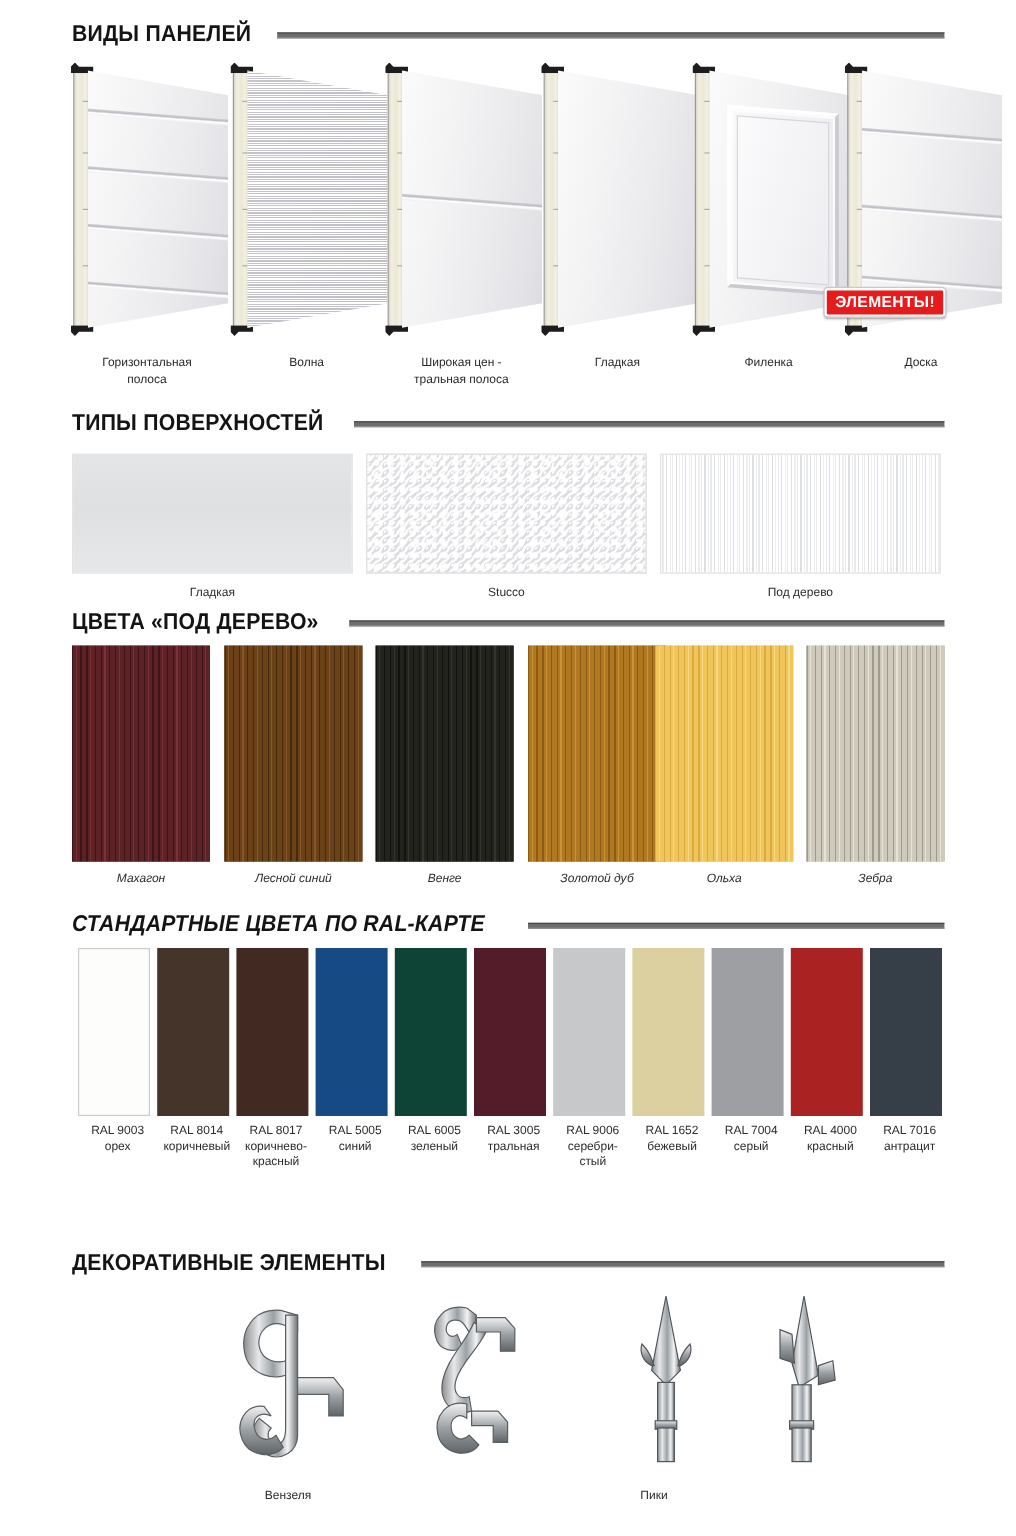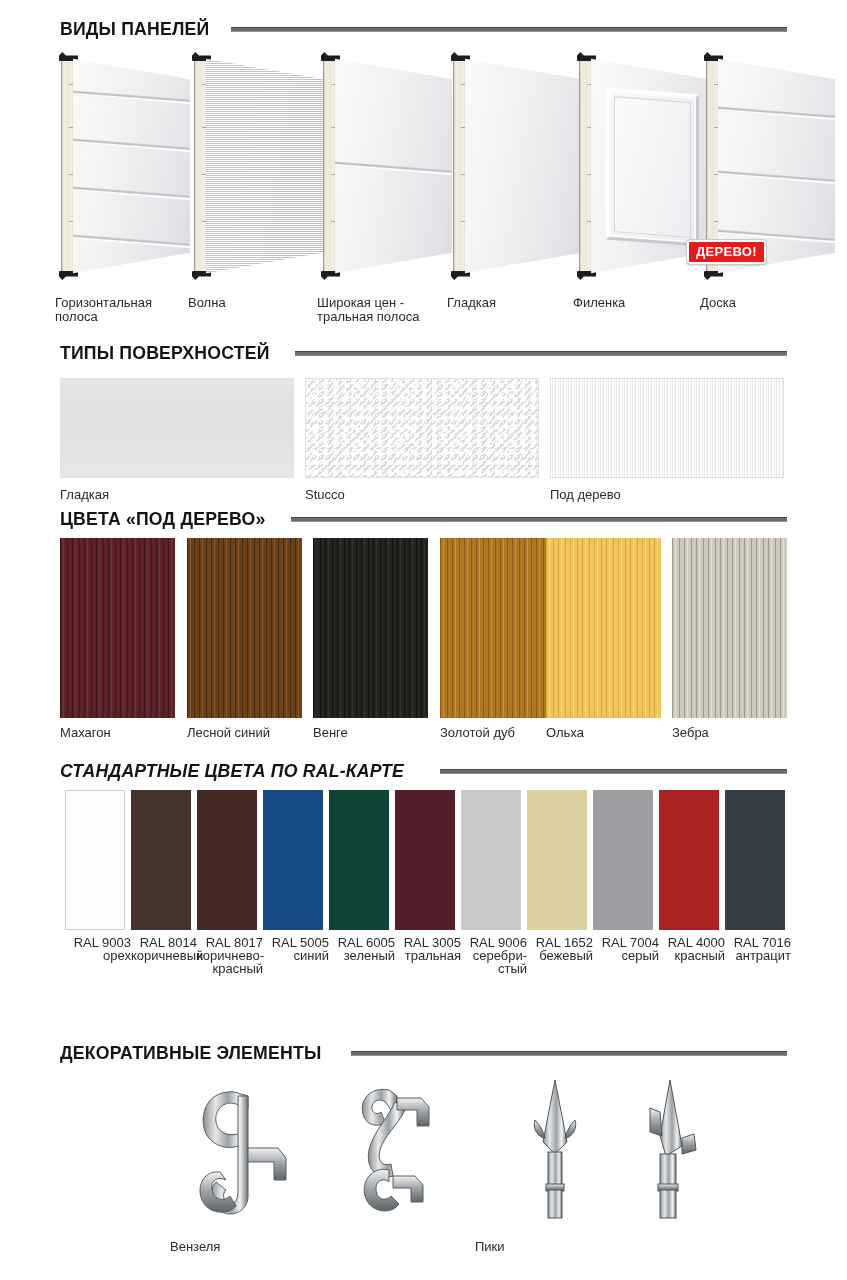--- a/index.html
+++ b/index.html
@@ -22,21 +22,21 @@
     text-transform:uppercase;
     color:#141414;
     white-space:nowrap;
     transform:scaleX(.93);
     transform-origin:left center;
   }
   .sec-rule{flex:1;height:3px;border-top:1px solid #4a4a4a;border-bottom:1px solid #8e8e8e;background:#6d6d6d;}
 
   
   .cap{
-    font-size:13px;line-height:14px;color:#2b2b2b;
+    font-size:10px;line-height:14px;color:#2b2b2b;text-align:center;
   }
 
   
   #panels{position:absolute;left:0;top:0;width:847px;}
   #panels .sec-head{position:absolute;left:60px;top:18px;width:727px;}
   .panel-row{position:absolute;left:55px;top:52px;width:740px;height:230px;}
   .panel-item{position:absolute;top:0;width:135px;height:228px;}
   .panel-wrap{position:relative;width:135px;height:228px;}
 
   
@@ -136,31 +136,31 @@
   .surf-caps{position:absolute;left:60px;top:146px;width:727px;height:18px;}
   .surf-caps .cap{position:absolute;width:234px;}
 
   
   #wood{position:absolute;left:0;top:508px;width:847px;}
   #wood .sec-head{position:absolute;left:60px;top:0;width:727px;text-align:right;}
   .wood-row{position:absolute;left:60px;top:30px;width:727px;height:180px;}
   .wood-item{position:absolute;top:0;width:115px;height:180px;}
   .wood-sw{width:115px;height:180px;}
   .wood-caps{position:absolute;left:60px;top:218px;width:727px;height:18px;}
-  .wood-caps .cap{position:absolute;width:115px;}
+  .wood-caps .cap{position:absolute;width:115px;font-style:italic;}
 
   
   #ral{position:absolute;left:0;top:760px;width:847px;}
   #ral .sec-head{position:absolute;left:60px;top:0;width:727px;font-style:italic;}
   .ral-row{position:absolute;left:65px;top:30px;width:722px;height:140px;}
   .ral-item{position:absolute;top:0;width:60px;}
   .ral-sw{width:60px;height:140px;box-sizing:border-box;}
   .ral-sw.white{border:1px solid #cccccc;}
   .ral-caps{position:absolute;left:65px;top:176px;width:722px;}
-  .ral-caps .cap{position:absolute;width:66px;text-align:right;font-size:13px;line-height:13px;}
+  .ral-caps .cap{position:absolute;width:66px;text-align:center;font-size:10px;line-height:13px;}
 
   
   #decor{position:absolute;left:0;top:1042px;width:847px;}
   #decor .sec-head{position:absolute;left:60px;top:0;width:727px;}
   .decor-row{position:absolute;left:60px;top:34px;width:727px;height:160px;}
   .decor-item{position:absolute;top:0;}
   .decor-caps{position:absolute;left:60px;top:198px;width:727px;}
   .decor-caps .cap{position:absolute;width:140px;}
 </style>
 </head>
@@ -286,21 +286,21 @@
               </div>
             <div class="ln" style="top:80%;transform:skewY(4.4deg)">
                 <b></b>
               </div>
           </div>
         </div>
       </div>
     </div>
 
     <div class="badge-new">
-      <span>ДЕРЕВО!</span>
+      <span>ЭЛЕМЕНТЫ!</span>
     </div>
 
     <div class="panel-caps">
       <div class="cap" style="left:0px">Горизонтальная<br>полоса</div>
       <div class="cap" style="left:133px">Волна</div>
       <div class="cap" style="left:262px">Широкая цен -<br>тральная полоса</div>
       <div class="cap" style="left:392px">Гладкая</div>
       <div class="cap" style="left:518px">Филенка</div>
       <div class="cap" style="left:645px">Доска</div>
     </div>

